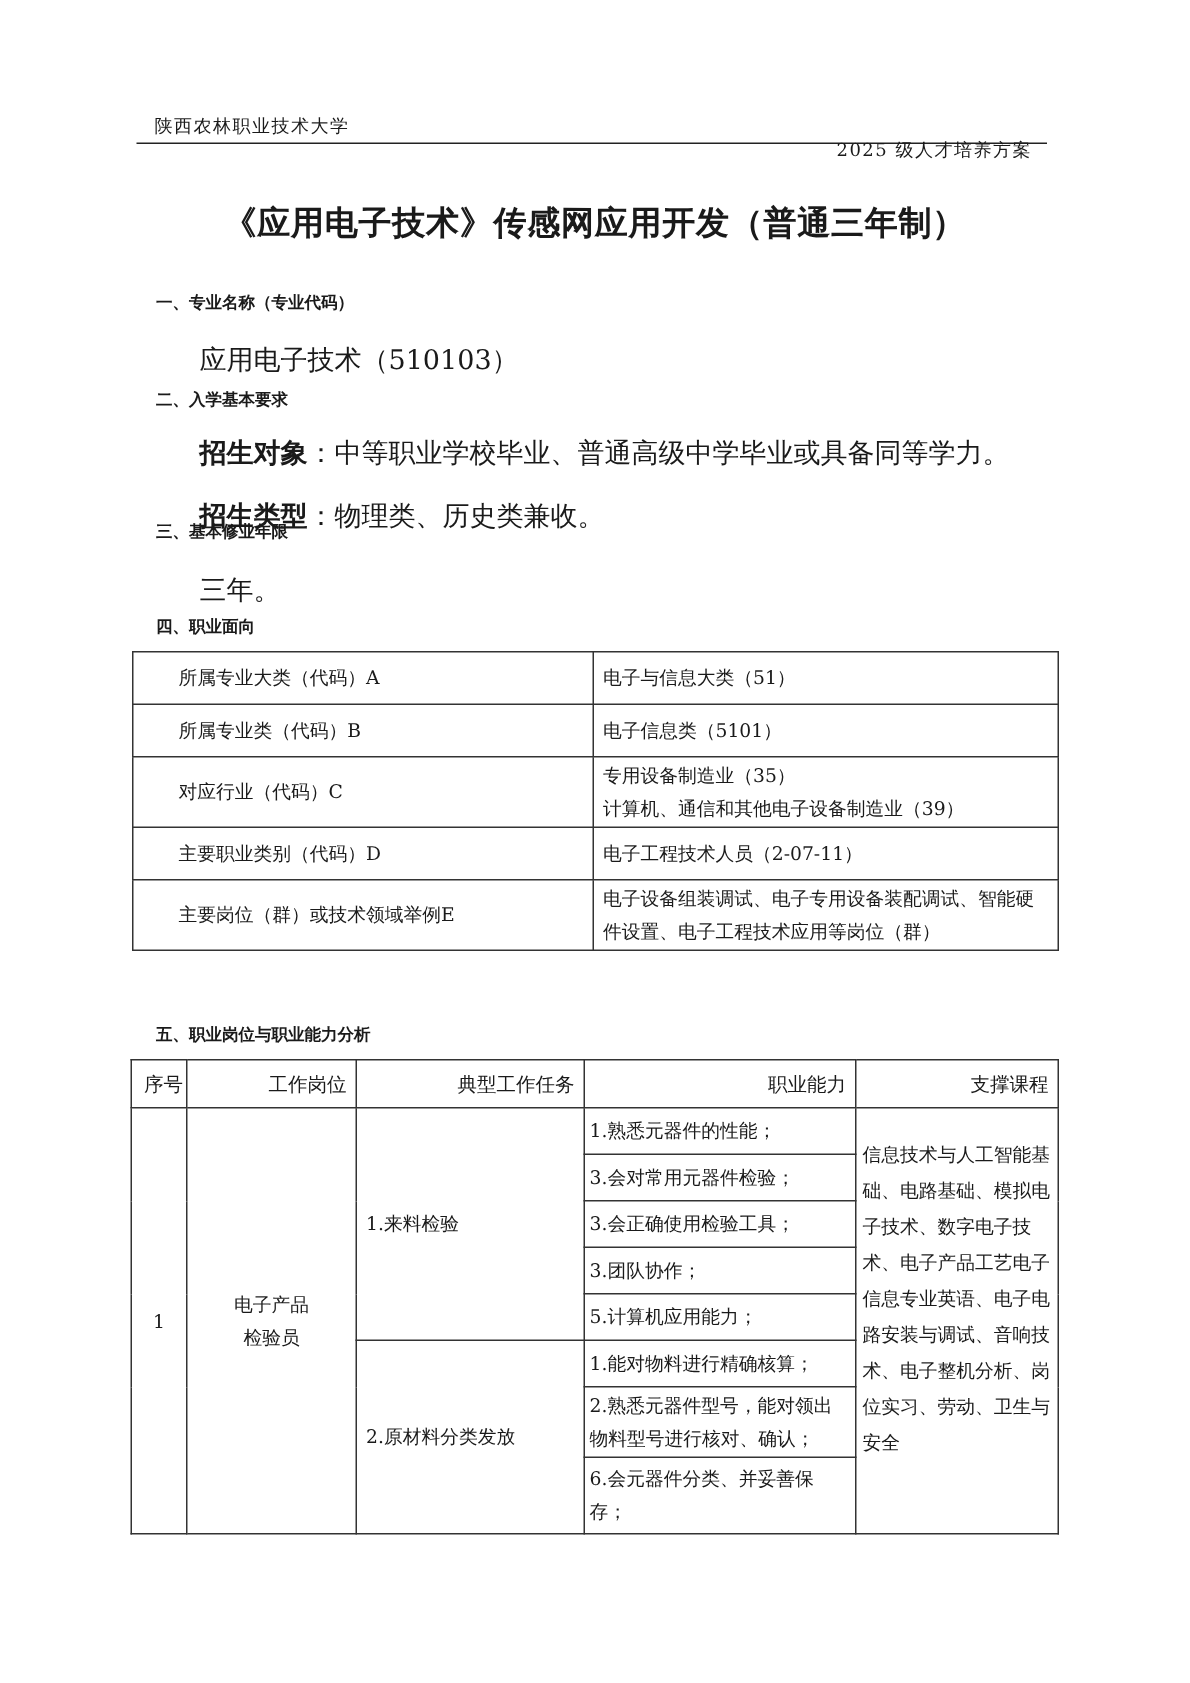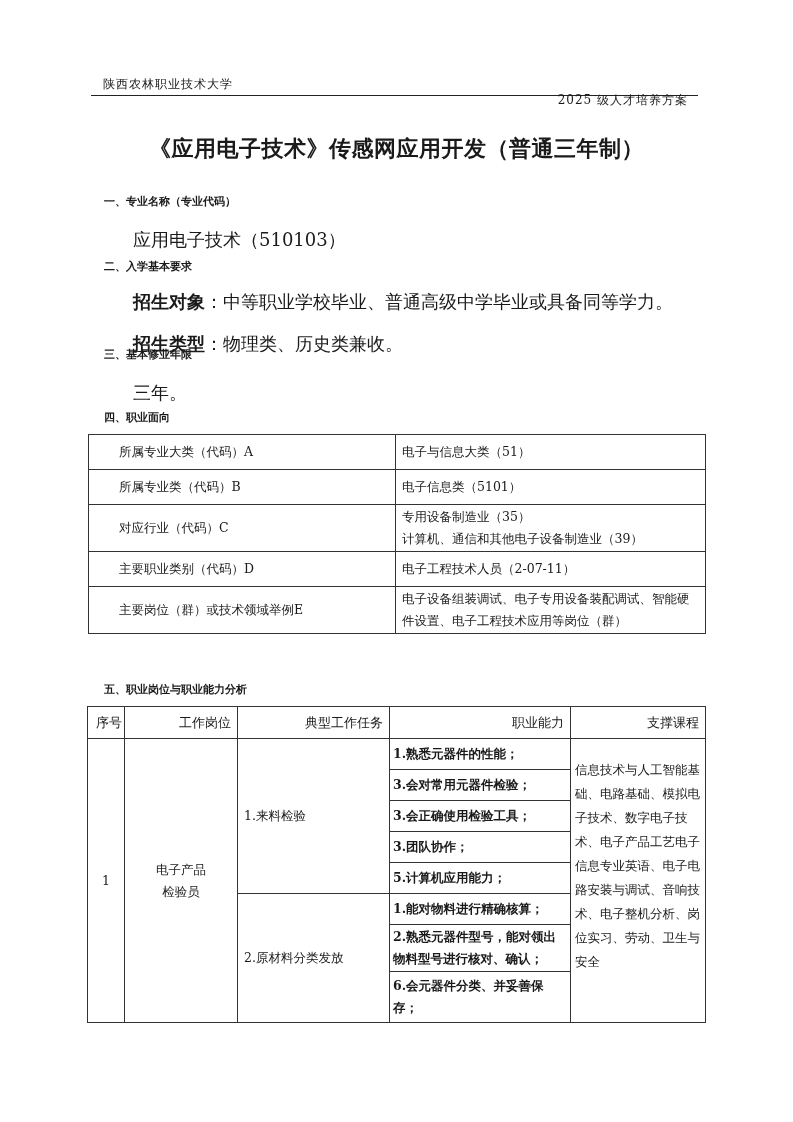--- a/index.html
+++ b/index.html
@@ -18,21 +18,21 @@
   .p b { font-family:"DejaVu Sans","Liberation Sans",sans-serif; }
   table { border-collapse:collapse; position:absolute; font-size:12.5px; }
   td, th { border:1.3px solid #333; padding:0 6px; font-weight:normal; vertical-align:middle; }
   .t1 { left:88px; top:434px; width:618px; }
   .t1 td { height:34px; line-height:22px; }
   .t1 td.c1 { width:270px; padding-left:30px; }
   .t2 { left:87px; top:706px; width:619px; }
   .t2 th { height:31px; text-align:right; font-size:13px; }
   .t2 td { line-height:22px; }
   .center { text-align:center; }
-  .ability { height:30px; padding-left:3px !important;font-weight:bold; }
+  .ability { height:30px; padding-left:3px !important; }
   .course { vertical-align:middle; padding:0 4px 30px 4px !important; line-height:24px !important; }
 </style>
 </head>
 <body>
 
 <div class="header">
   <span class="left">陕西农林职业技术大学</span>
   <span class="right">2025 级人才培养方案</span>
 </div>
 

